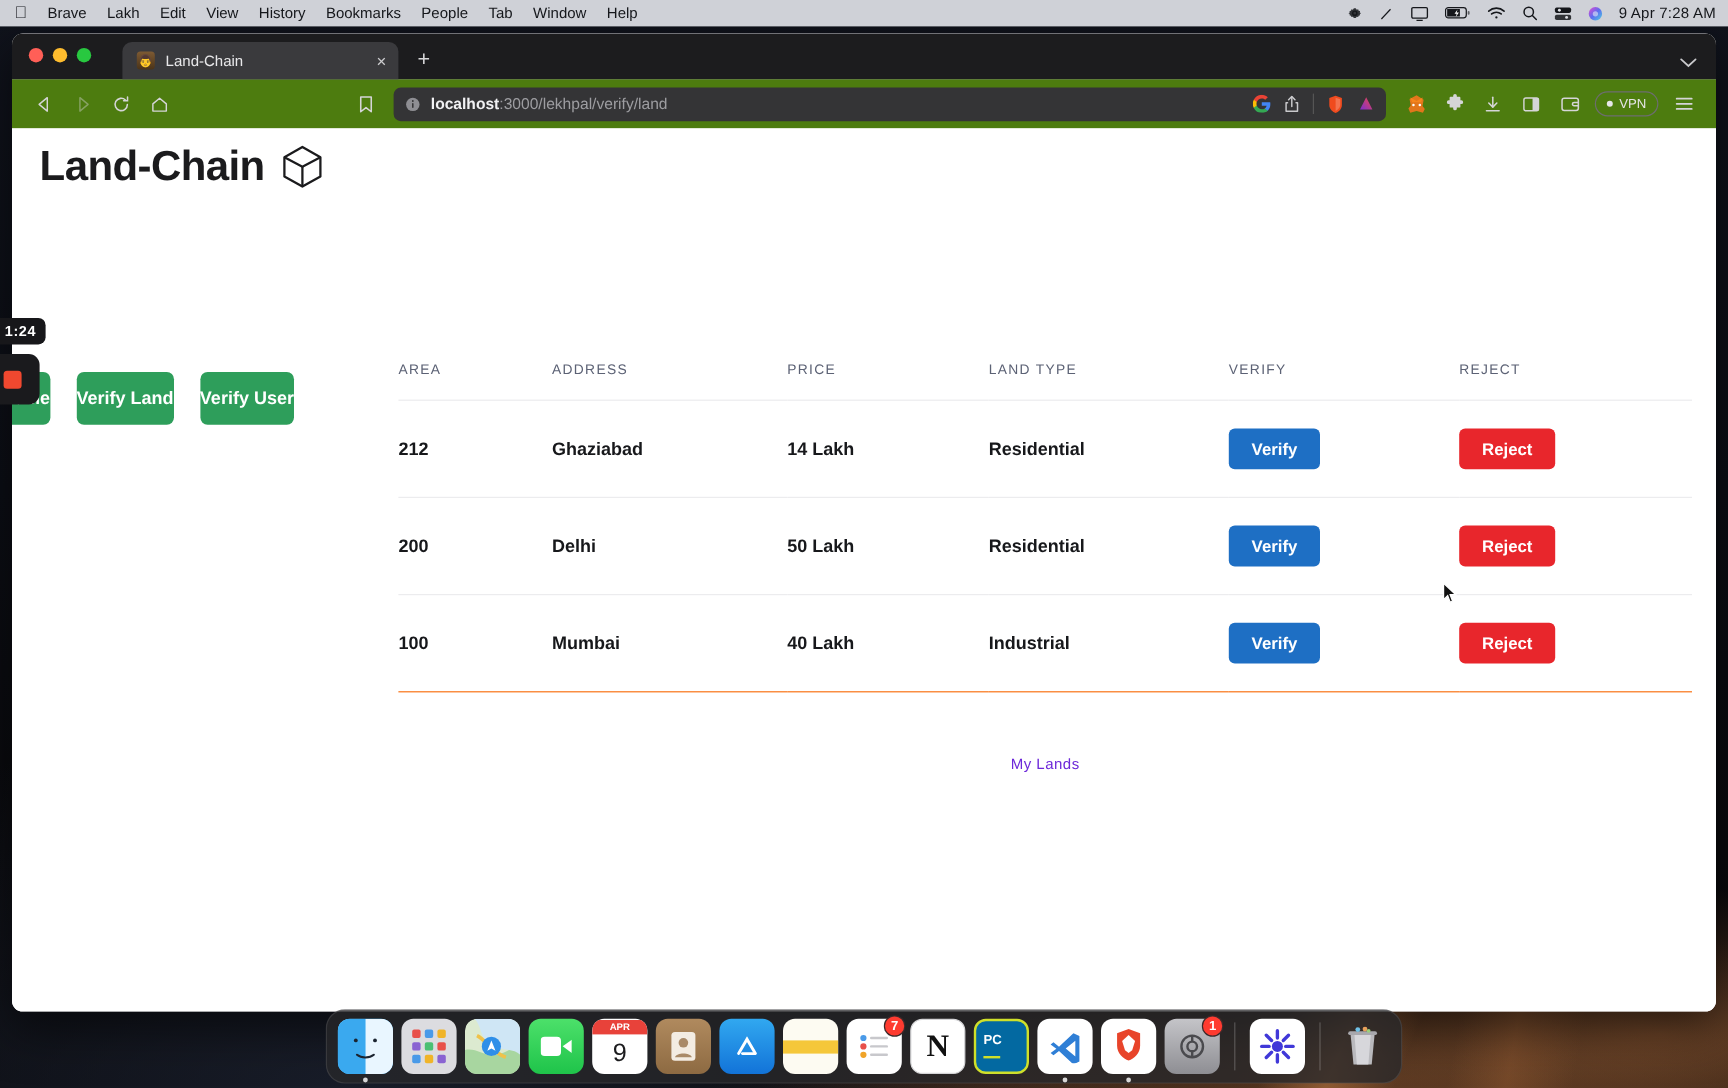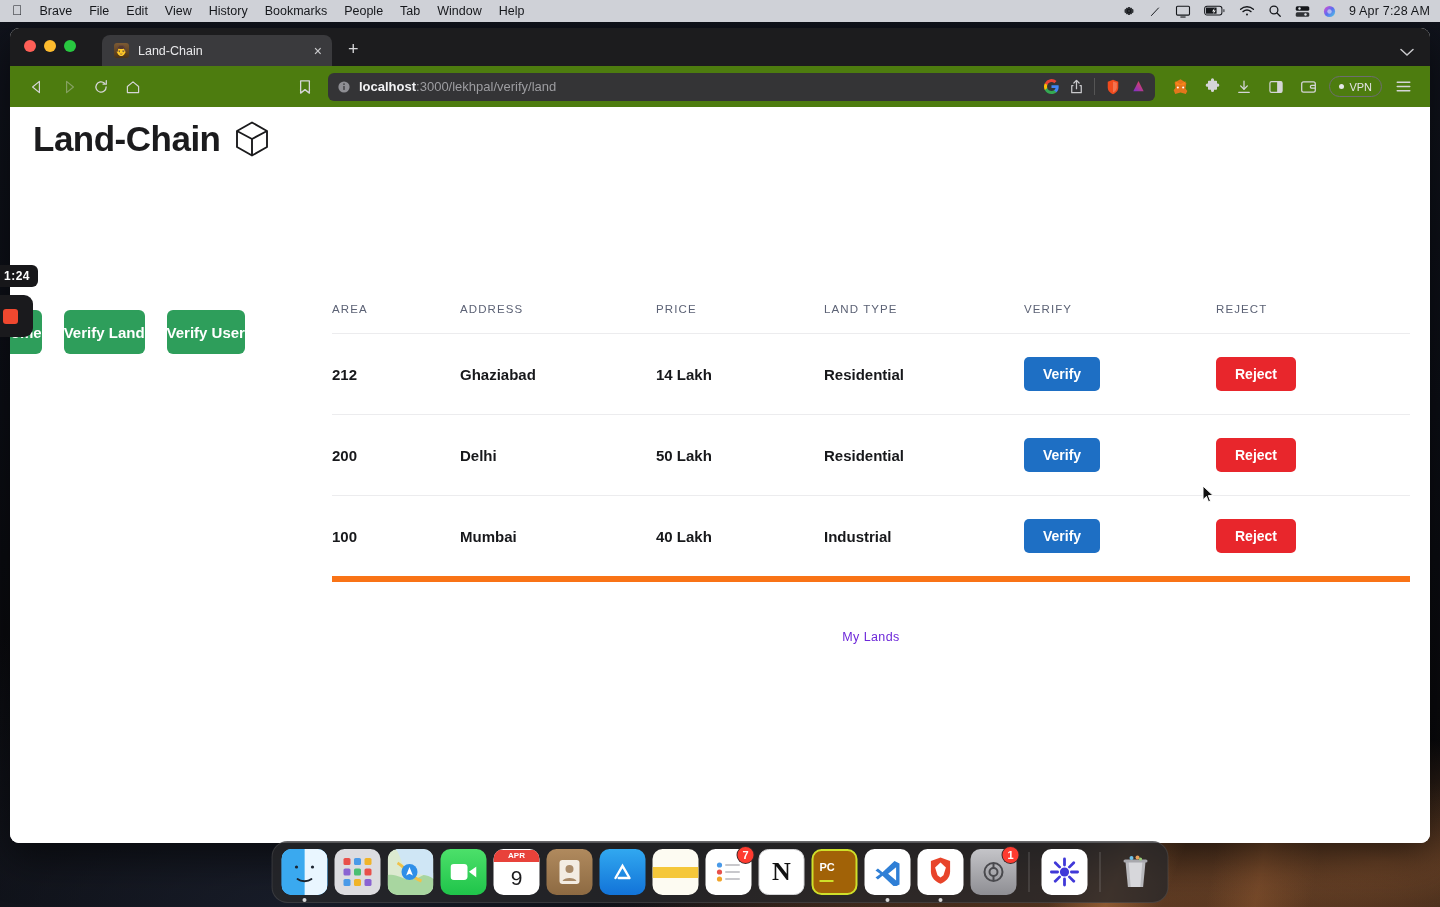--- a/index.html
+++ b/index.html
@@ -147,21 +147,21 @@
   th {
     text-align: left; font-size: 11.5px; font-weight: normal;
     letter-spacing: 1.1px; color: #5c6275; text-transform: uppercase;
     padding: 0 0 18px 0;
   }
   tbody tr { border-top: 1px solid #ececee; }
   td {
     font-size: 15px; color: #17181b; font-weight: bold;
     padding: 23px 0; height: 74px; vertical-align: middle;
   }
-  #land-table tbody tr:last-child { border-bottom: 6px solid #f97316; }
+  #land-table tbody tr:last-child { border-bottom: 1px solid #f97316; }
   .col-area { width: 128px; }
   .col-address { width: 196px; }
   .col-price { width: 168px; }
   .col-type { width: 200px; }
   .col-verify { width: 192px; }
   .col-reject { width: auto; }
   .act-btn {
     border: none; border-radius: 5px; color: #fff;
     font-family: inherit; font-size: 14px; font-weight: bold;
     padding: 9px 19px; cursor: default;
@@ -224,21 +224,21 @@
 </style>
 </head>
 <body>
 
 <div id="wallpaper"></div>
 
 <div id="menubar">
   <div class="mb-left">
     <span class="apple-logo"></span>
     <span class="mb-item bold">Brave</span>
-    <span class="mb-item">File</span>
+    <span class="mb-item">Lakh</span>
     <span class="mb-item">Edit</span>
     <span class="mb-item">View</span>
     <span class="mb-item">History</span>
     <span class="mb-item">Bookmarks</span>
     <span class="mb-item">People</span>
     <span class="mb-item">Tab</span>
     <span class="mb-item">Window</span>
     <span class="mb-item">Help</span>
   </div>
   <div class="mb-right">
@@ -610,21 +610,21 @@
         </svg>
     </span>
     <span class="badge">7</span>
   </div>
   <div class="dock-icon">
     <span class="inner" style="background:#fff;border:1px solid #d5d5d7">
       <span style="font-family:'Liberation Serif',serif;font-size:26px;font-weight:bold;color:#111;line-height:1;">N</span>
     </span>
   </div>
   <div class="dock-icon">
-    <span class="inner" style="background:#a16207;border:2px solid #cfe02a;flex-direction:column;justify-content:center;align-items:flex-start;padding:5px 6px;">
+    <span class="inner" style="background:#0369a1;border:2px solid #cfe02a;flex-direction:column;justify-content:center;align-items:flex-start;padding:5px 6px;">
       <span style="font-size:11px;font-weight:bold;color:#fff;line-height:1;">PC</span>
       <span style="width:14px;height:2px;background:#cfe02a;margin-top:7px;display:block;"></span>
     </span>
   </div>
   <div class="dock-icon">
     <span class="inner" style="background:#fff">
       <svg class="ic" width="28" height="28" viewBox="0 0 28 28">
           <path d="M21 3l-12 11.2-4.6-3.6L2 12.4l4.8 3.6L2 19.6l2.4 1.8L9 17.8 21 29l5-2.4V5.4zm1.6 6.2v13.2l-8-6.6z" fill="#2f7fd6"></path>
         </svg>
     </span>

